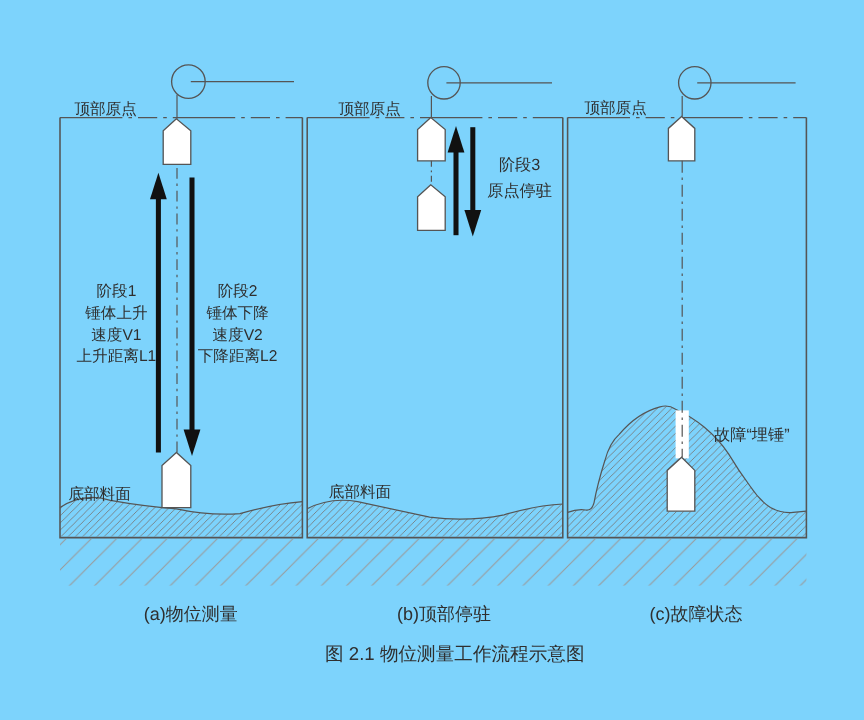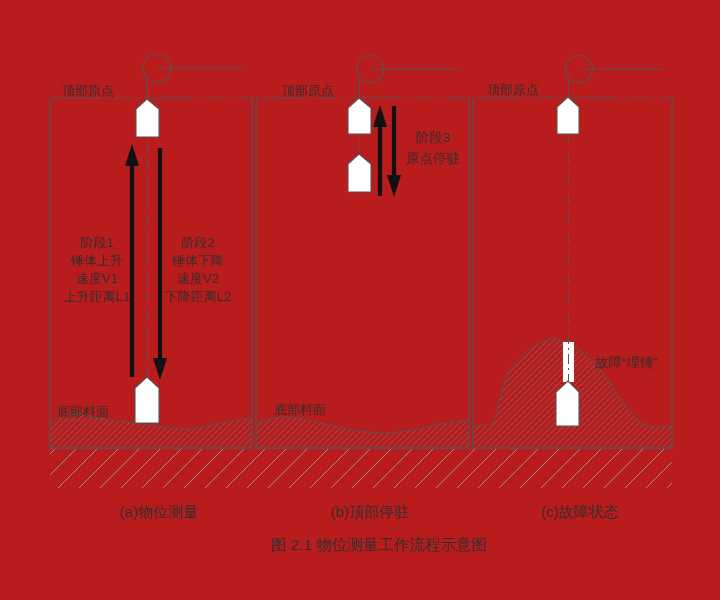--- a/index.html
+++ b/index.html
@@ -1,18 +1,18 @@
 <!DOCTYPE html>
 <html><head>
 <meta charset="utf-8">
 <style>
   html,body{margin:0;padding:0;background:#ffffff;}
   body{width:720px;height:600px;overflow:hidden;
        font-family:"Liberation Sans","DejaVu Sans",sans-serif;}
-  .stage{width:720px;height:600px;position:relative;background:#b91c1c;}
+  .stage{width:720px;height:600px;position:relative;background:#7dd3fc;}
   svg text{fill:#2f2f2f;}
   .lbl{font-size:13px;}
   .lbl-b{font-size:13.5px;}
   .cap{font-size:15px;}
   .ttl{font-size:15.5px;}
 </style>
 </head>
 <body>
 
 <div class="stage">

